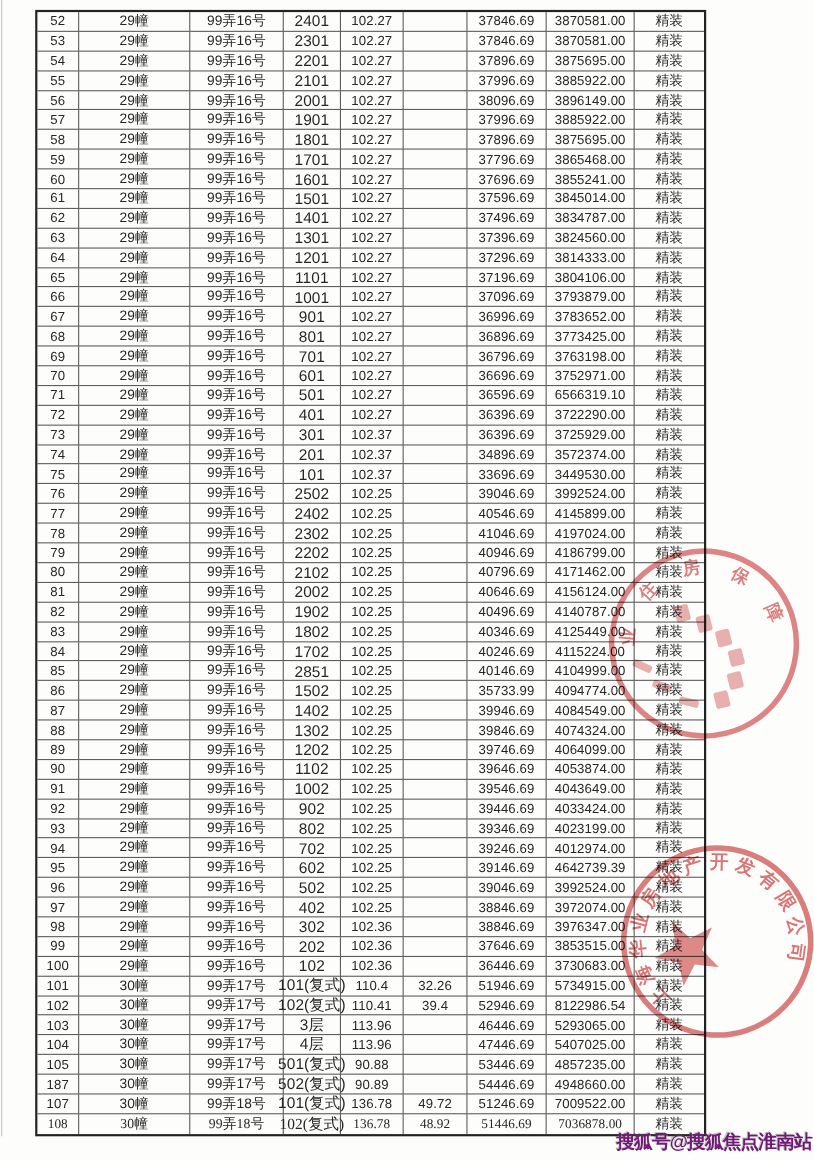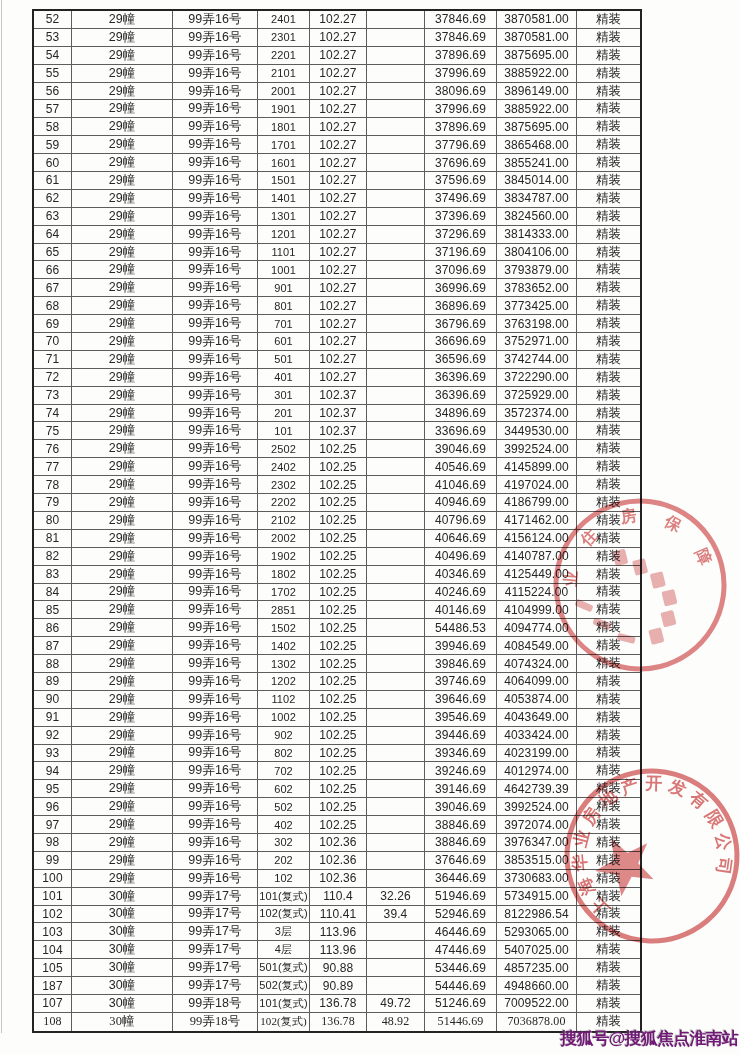--- a/index.html
+++ b/index.html
@@ -24,21 +24,21 @@
     background:transparent;
   }
   .cell{
     display:flex;align-items:center;justify-content:center;
     border-right:1px solid #5d5d5d;
     border-bottom:1px solid #5d5d5d;
     font-size:12px;color:#262626;
     white-space:nowrap;overflow:visible;
     letter-spacing:0.1px;
   }
-  .cell.c3{font-size:11px;}
+  .cell.c3{font-size:14px;}
   .cell.c1,.cell.c2,.cell.c8{font-size:12.5px;}
   .cell:nth-child(9n){border-right:none;}
   .cell:nth-last-child(-n+9){border-bottom:none;font-family:Liberation Serif, serif;}
   
   .seal{
     position:absolute;mix-blend-mode:multiply;
     filter:blur(0.45px);pointer-events:none;
   }
   .seal-upper{left:525px;top:470px;}
   .seal-lower{left:537px;top:741px;}
@@ -229,21 +229,21 @@
       <div class="cell c6">36696.69</div>
       <div class="cell c7">3752971.00</div>
       <div class="cell c8">精装</div>
       <div class="cell c0">71</div>
       <div class="cell c1">29幢</div>
       <div class="cell c2">99弄16号</div>
       <div class="cell c3">501</div>
       <div class="cell c4">102.27</div>
       <div class="cell c5"></div>
       <div class="cell c6">36596.69</div>
-      <div class="cell c7">3742744.00</div>
+      <div class="cell c7">6566319.10</div>
       <div class="cell c8">精装</div>
       <div class="cell c0">72</div>
       <div class="cell c1">29幢</div>
       <div class="cell c2">99弄16号</div>
       <div class="cell c3">401</div>
       <div class="cell c4">102.27</div>
       <div class="cell c5"></div>
       <div class="cell c6">36396.69</div>
       <div class="cell c7">3722290.00</div>
       <div class="cell c8">精装</div>
@@ -363,21 +363,21 @@
       <div class="cell c5"></div>
       <div class="cell c6">40146.69</div>
       <div class="cell c7">4104999.00</div>
       <div class="cell c8">精装</div>
       <div class="cell c0">86</div>
       <div class="cell c1">29幢</div>
       <div class="cell c2">99弄16号</div>
       <div class="cell c3">1502</div>
       <div class="cell c4">102.25</div>
       <div class="cell c5"></div>
-      <div class="cell c6">54486.53</div>
+      <div class="cell c6">35733.99</div>
       <div class="cell c7">4094774.00</div>
       <div class="cell c8">精装</div>
       <div class="cell c0">87</div>
       <div class="cell c1">29幢</div>
       <div class="cell c2">99弄16号</div>
       <div class="cell c3">1402</div>
       <div class="cell c4">102.25</div>
       <div class="cell c5"></div>
       <div class="cell c6">39946.69</div>
       <div class="cell c7">4084549.00</div>

